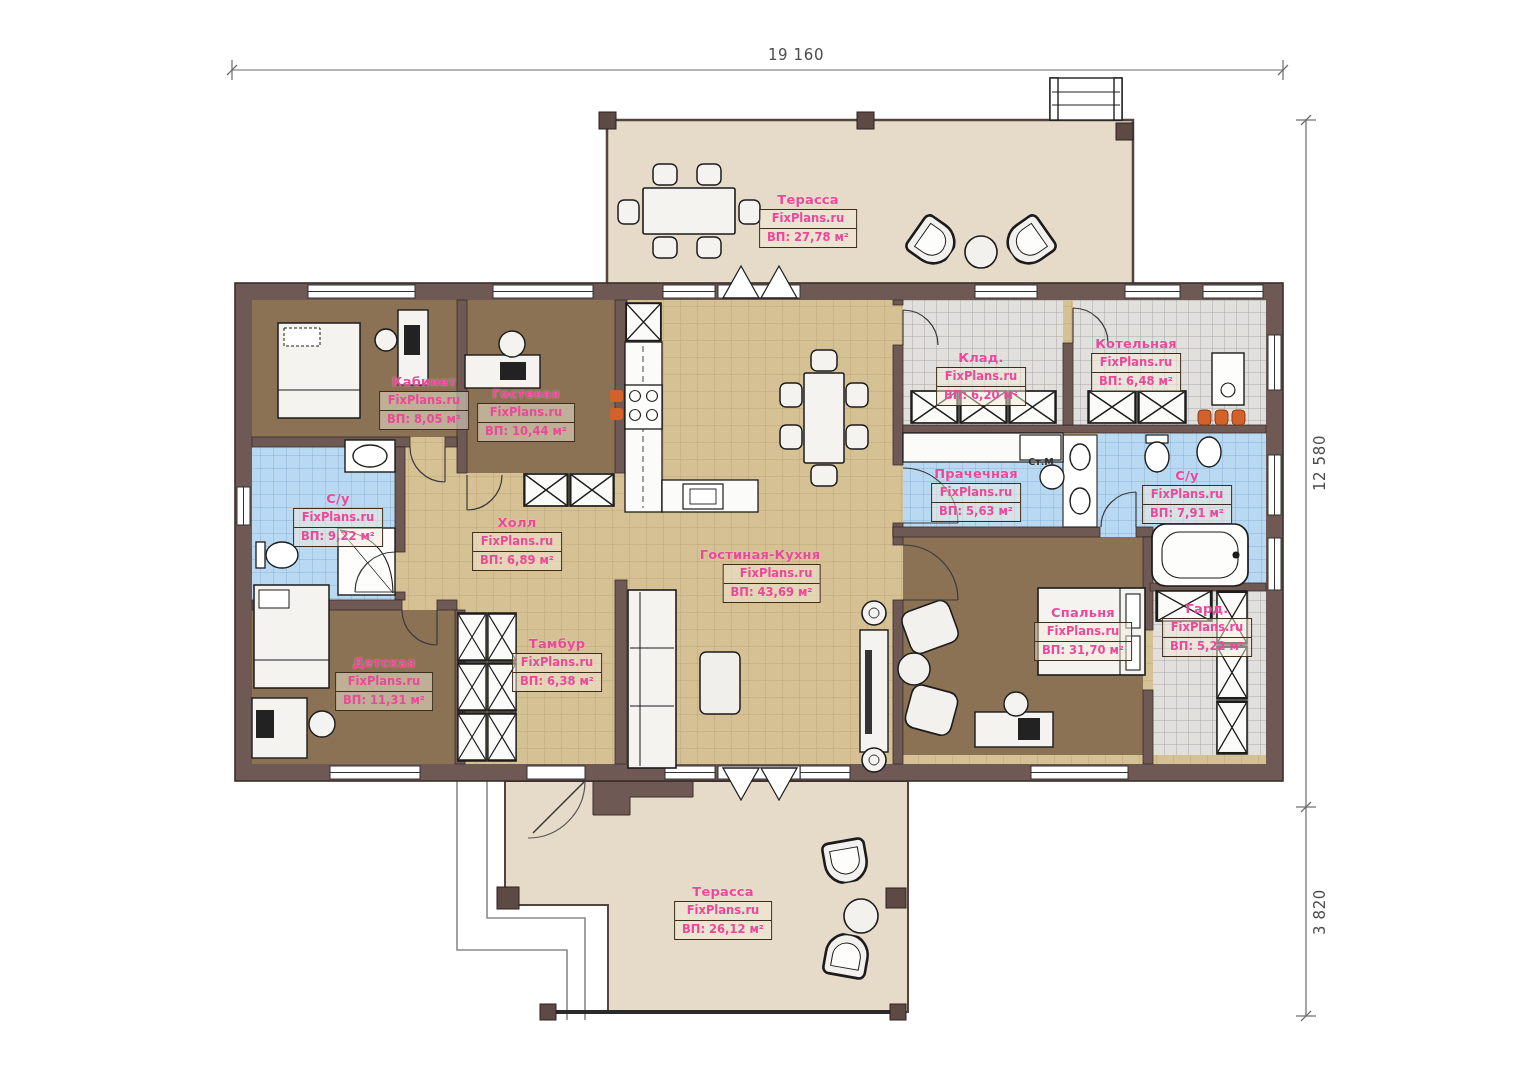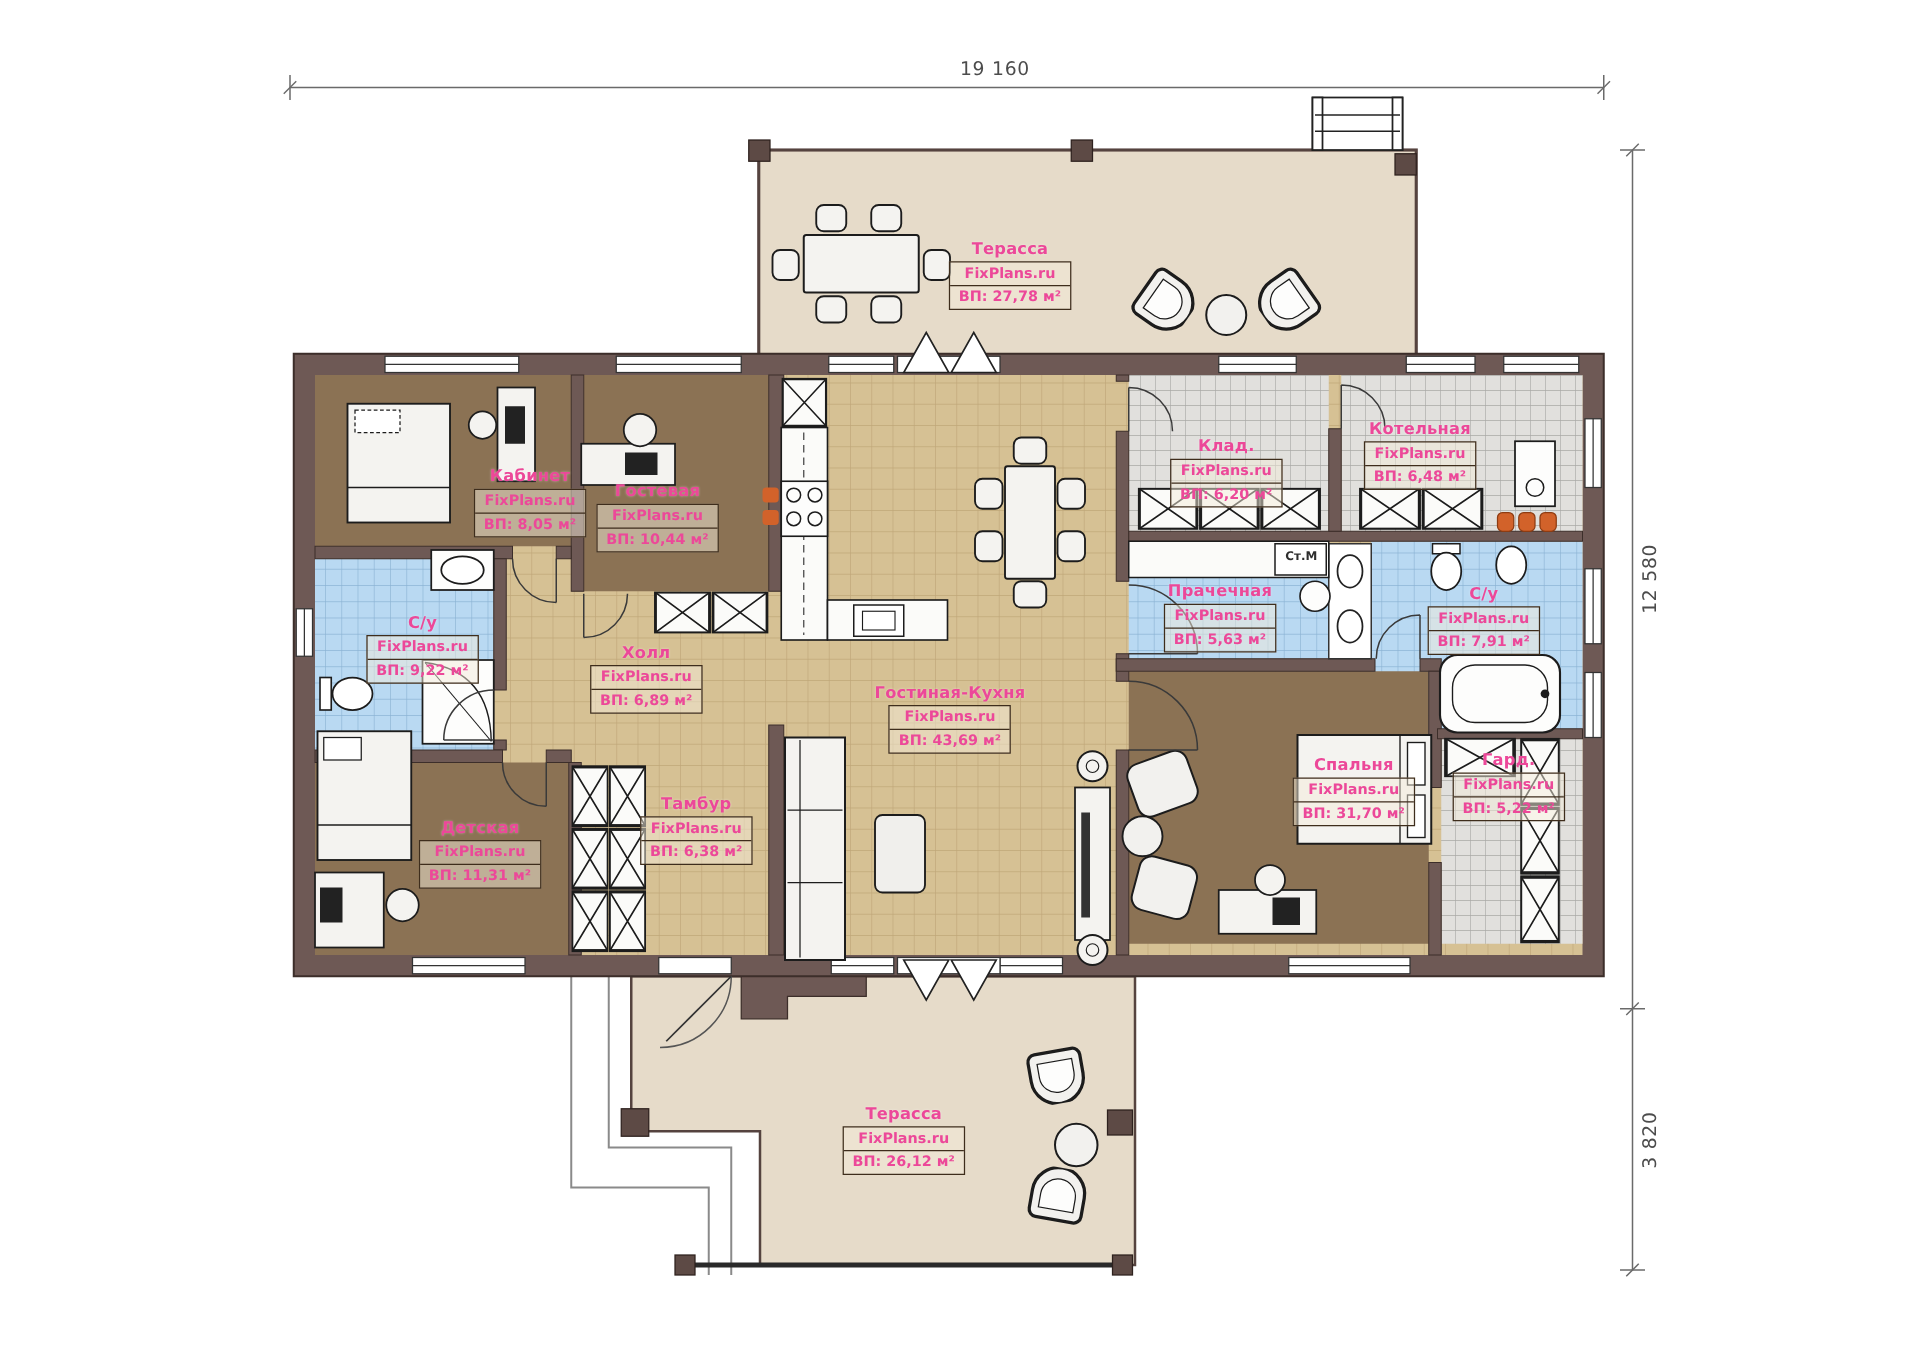--- a/index.html
+++ b/index.html
@@ -11,21 +11,21 @@
   .rl .nm{font:700 13px/1.15 "DejaVu Sans",sans-serif;letter-spacing:.2px;white-space:nowrap;
           text-shadow:0 0 2px rgba(255,255,255,.45);}
   .rl .bx{display:inline-block;border:1.6px solid #3e2d1c;background:rgba(243,235,217,.50);margin-top:1px;}
   .rl .bx div{font:700 11.5px/1.55 "DejaVu Sans",sans-serif;padding:0 7px;white-space:nowrap;}
   .rl .bx .a{border-top:1.6px solid #3e2d1c;}
   .dim{position:absolute;font:400 15px "DejaVu Sans",sans-serif;color:#4c4c4c;letter-spacing:.6px;
        white-space:nowrap;z-index:6;}
   .dim.v{transform:translate(-50%,-50%) rotate(-90deg);}
   .dim.h{transform:translateX(-50%);}
   .stm{position:absolute;font:700 9.5px "DejaVu Sans",sans-serif;color:#2e2e2e;z-index:5;
-       transform:translateX(-50%);}
+       transform:translateX(-50%);margin-top:16px;}
 </style>
 </head>
 <body>
 
 <div id="stage">
 
 <svg width="1528" height="1080" viewBox="0 0 1528 1080">
   <defs>
     <pattern id="tan" width="17" height="17" patternUnits="userSpaceOnUse">
       <rect width="17" height="17" fill="#d6c194"></rect>
@@ -398,21 +398,21 @@
     <div class="bx"><div class="b">FixPlans.ru</div><div class="a">ВП: 10,44 м²</div></div>
   </div>
   <div class="rl" style="left:338px;top:492px;">
     <div class="nm">С/у</div>
     <div class="bx"><div class="b">FixPlans.ru</div><div class="a">ВП: 9,22 м²</div></div>
   </div>
   <div class="rl" style="left:517px;top:516px;">
     <div class="nm">Холл</div>
     <div class="bx"><div class="b">FixPlans.ru</div><div class="a">ВП: 6,89 м²</div></div>
   </div>
-  <div class="rl" style="left:760px;top:548px;">
+  <div class="rl" style="left:760px;top:548px;text-align:right;">
     <div class="nm">Гостиная-Кухня</div>
     <div class="bx"><div class="b">FixPlans.ru</div><div class="a">ВП: 43,69 м²</div></div>
   </div>
   <div class="rl" style="left:981px;top:339px;margin-top:12px;">
     <div class="nm">Клад.</div>
     <div class="bx"><div class="b">FixPlans.ru</div><div class="a">ВП: 6,20 м²</div></div>
   </div>
   <div class="rl" style="left:1136px;top:337px;">
     <div class="nm">Котельная</div>
     <div class="bx"><div class="b">FixPlans.ru</div><div class="a">ВП: 6,48 м²</div></div>

